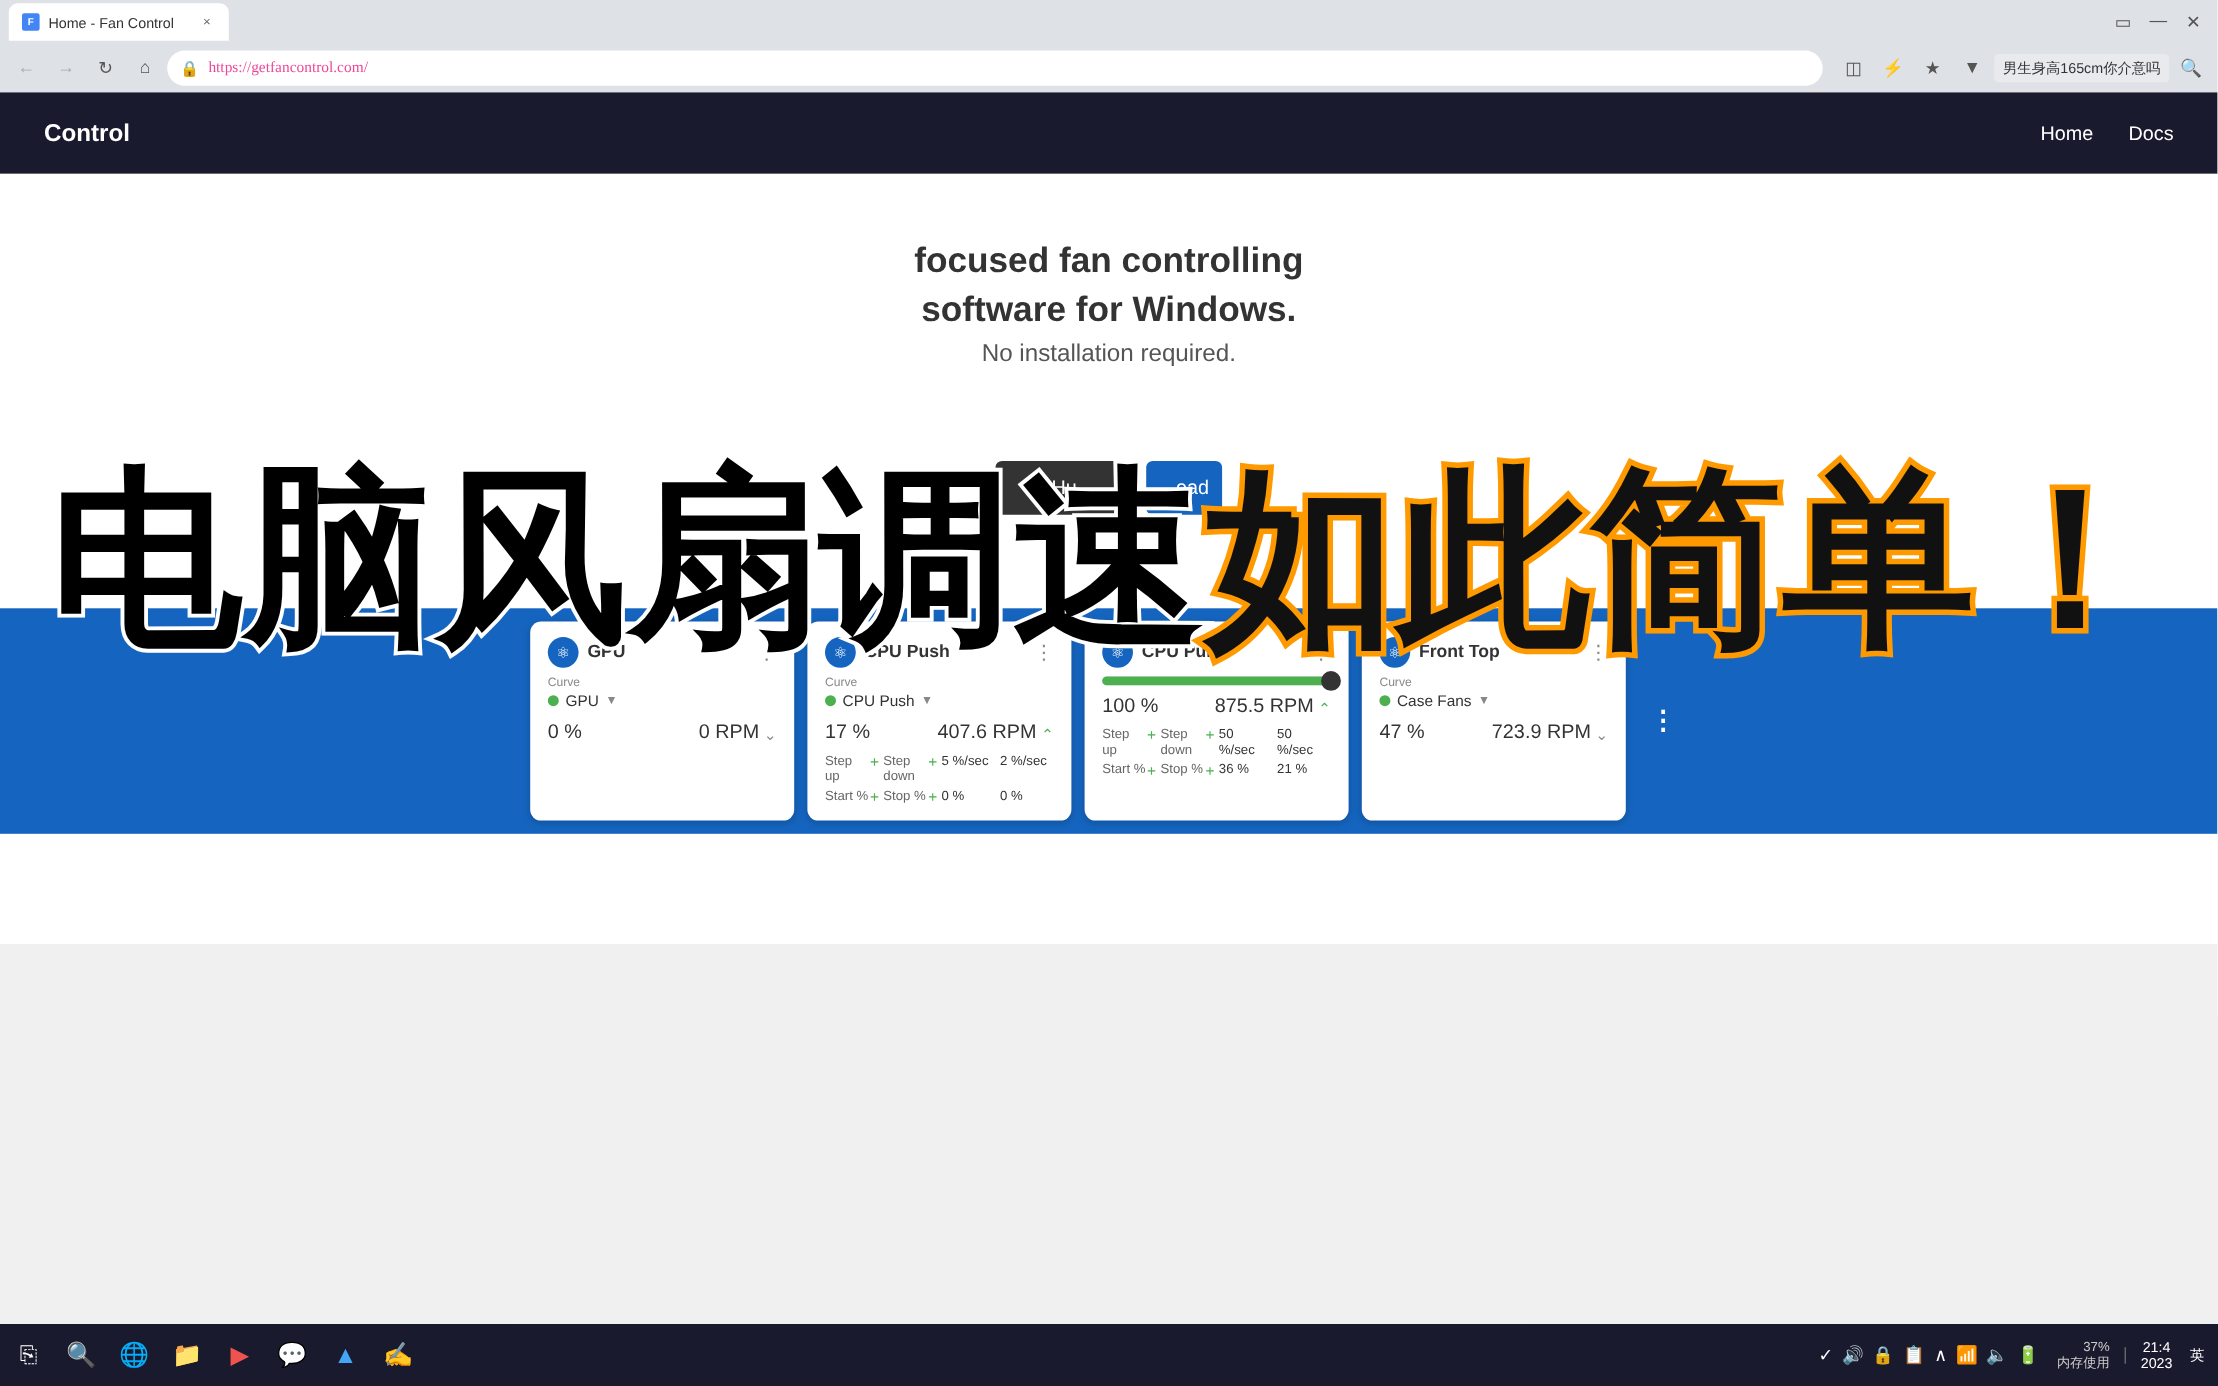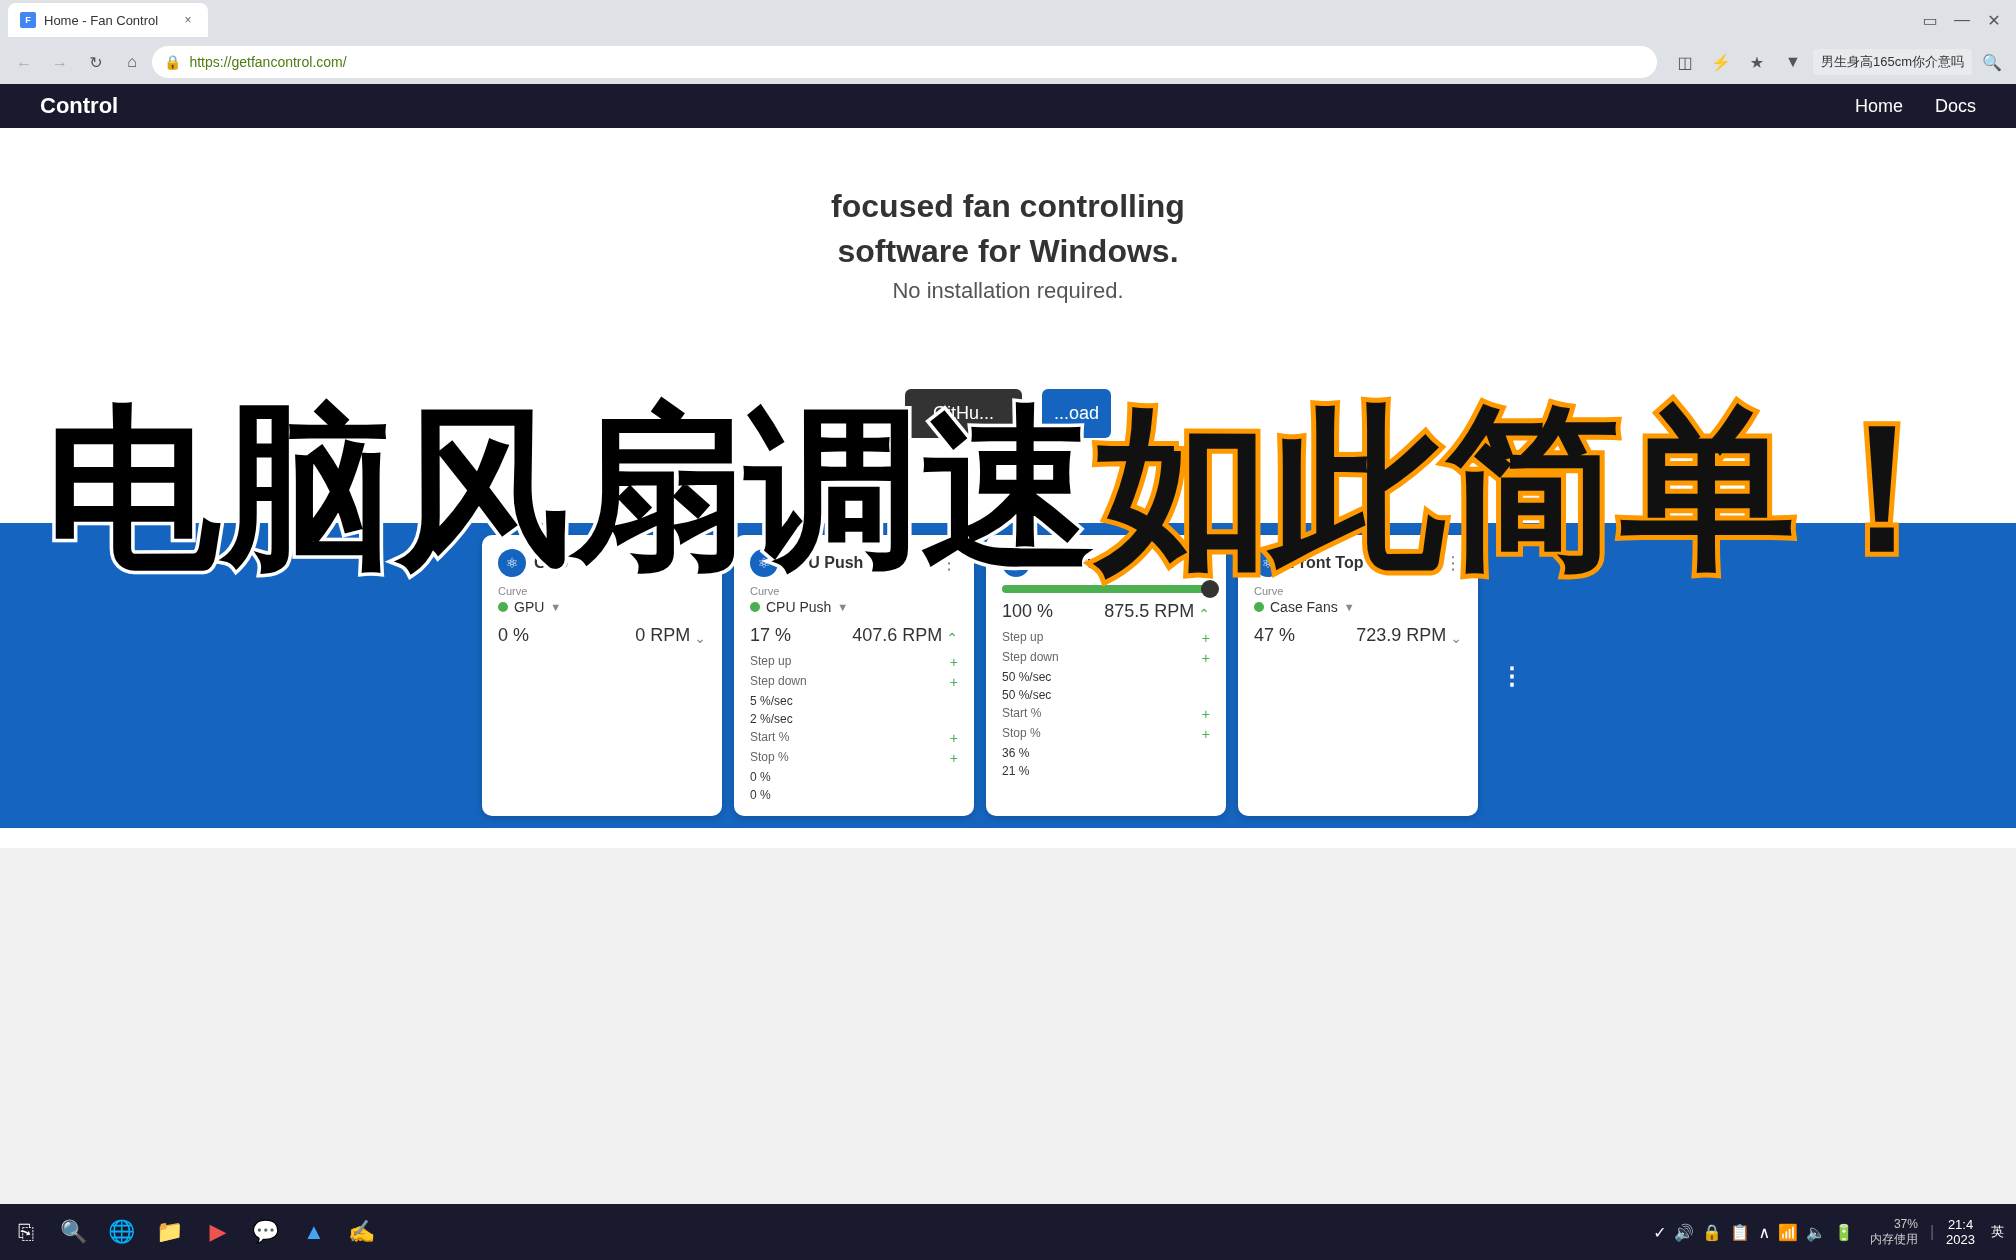--- a/index.html
+++ b/index.html
@@ -92,21 +92,21 @@
       border-radius: 16px;
       display: flex; align-items: center;
       padding: 0 12px;
       gap: 8px;
       font-size: 14px;
       color: #333;
     }
 
     .security-icon { color: #1a73e8; font-size: 14px; }
 
-    .address-text { flex: 1; font-size: 14px; color: #4d7c0f; }
+    .address-text { flex: 1; font-size: 14px; color: #ec4899; font-family: Liberation Serif, serif; }
 
     .address-bar-right {
       display: flex; align-items: center; gap: 4px;
       margin-left: 8px;
     }
 
     .toolbar-icon {
       width: 32px; height: 32px;
       display: flex; align-items: center; justify-content: center;
       border-radius: 4px; cursor: pointer; font-size: 16px; color: #555;
@@ -125,21 +125,21 @@
 
     
     .website {
       width: 2016px;
       background: #fff;
     }
 
     
     .site-nav {
       background: #1a1a2e;
-      height: 44px;
+      height: 74px;
       display: flex;
       align-items: center;
       padding: 0 40px;
     }
 
     .site-nav-brand {
       color: white;
       font-size: 22px;
       font-weight: bold;
       margin-right: auto;
@@ -263,21 +263,21 @@
     .stat-pct { font-size: 18px; color: #333; }
     .stat-rpm {
       font-size: 18px; color: #333;
       display: flex; align-items: flex-end; gap: 4px;
     }
     .stat-arrow-up { color: #4caf50; font-size: 14px; }
     .stat-arrow-down { color: #888; font-size: 14px; }
 
     .fan-card-sub {
       display: grid;
-      grid-template-columns: 1fr;
+      grid-template-columns: 1fr 1fr 1fr 1fr;
       gap: 4px;
       margin-top: 8px;
       font-size: 12px; color: #666;
     }
 
     .sub-row {
       display: flex; justify-content: space-between;
     }
 
     .sub-label { color: #666; }

